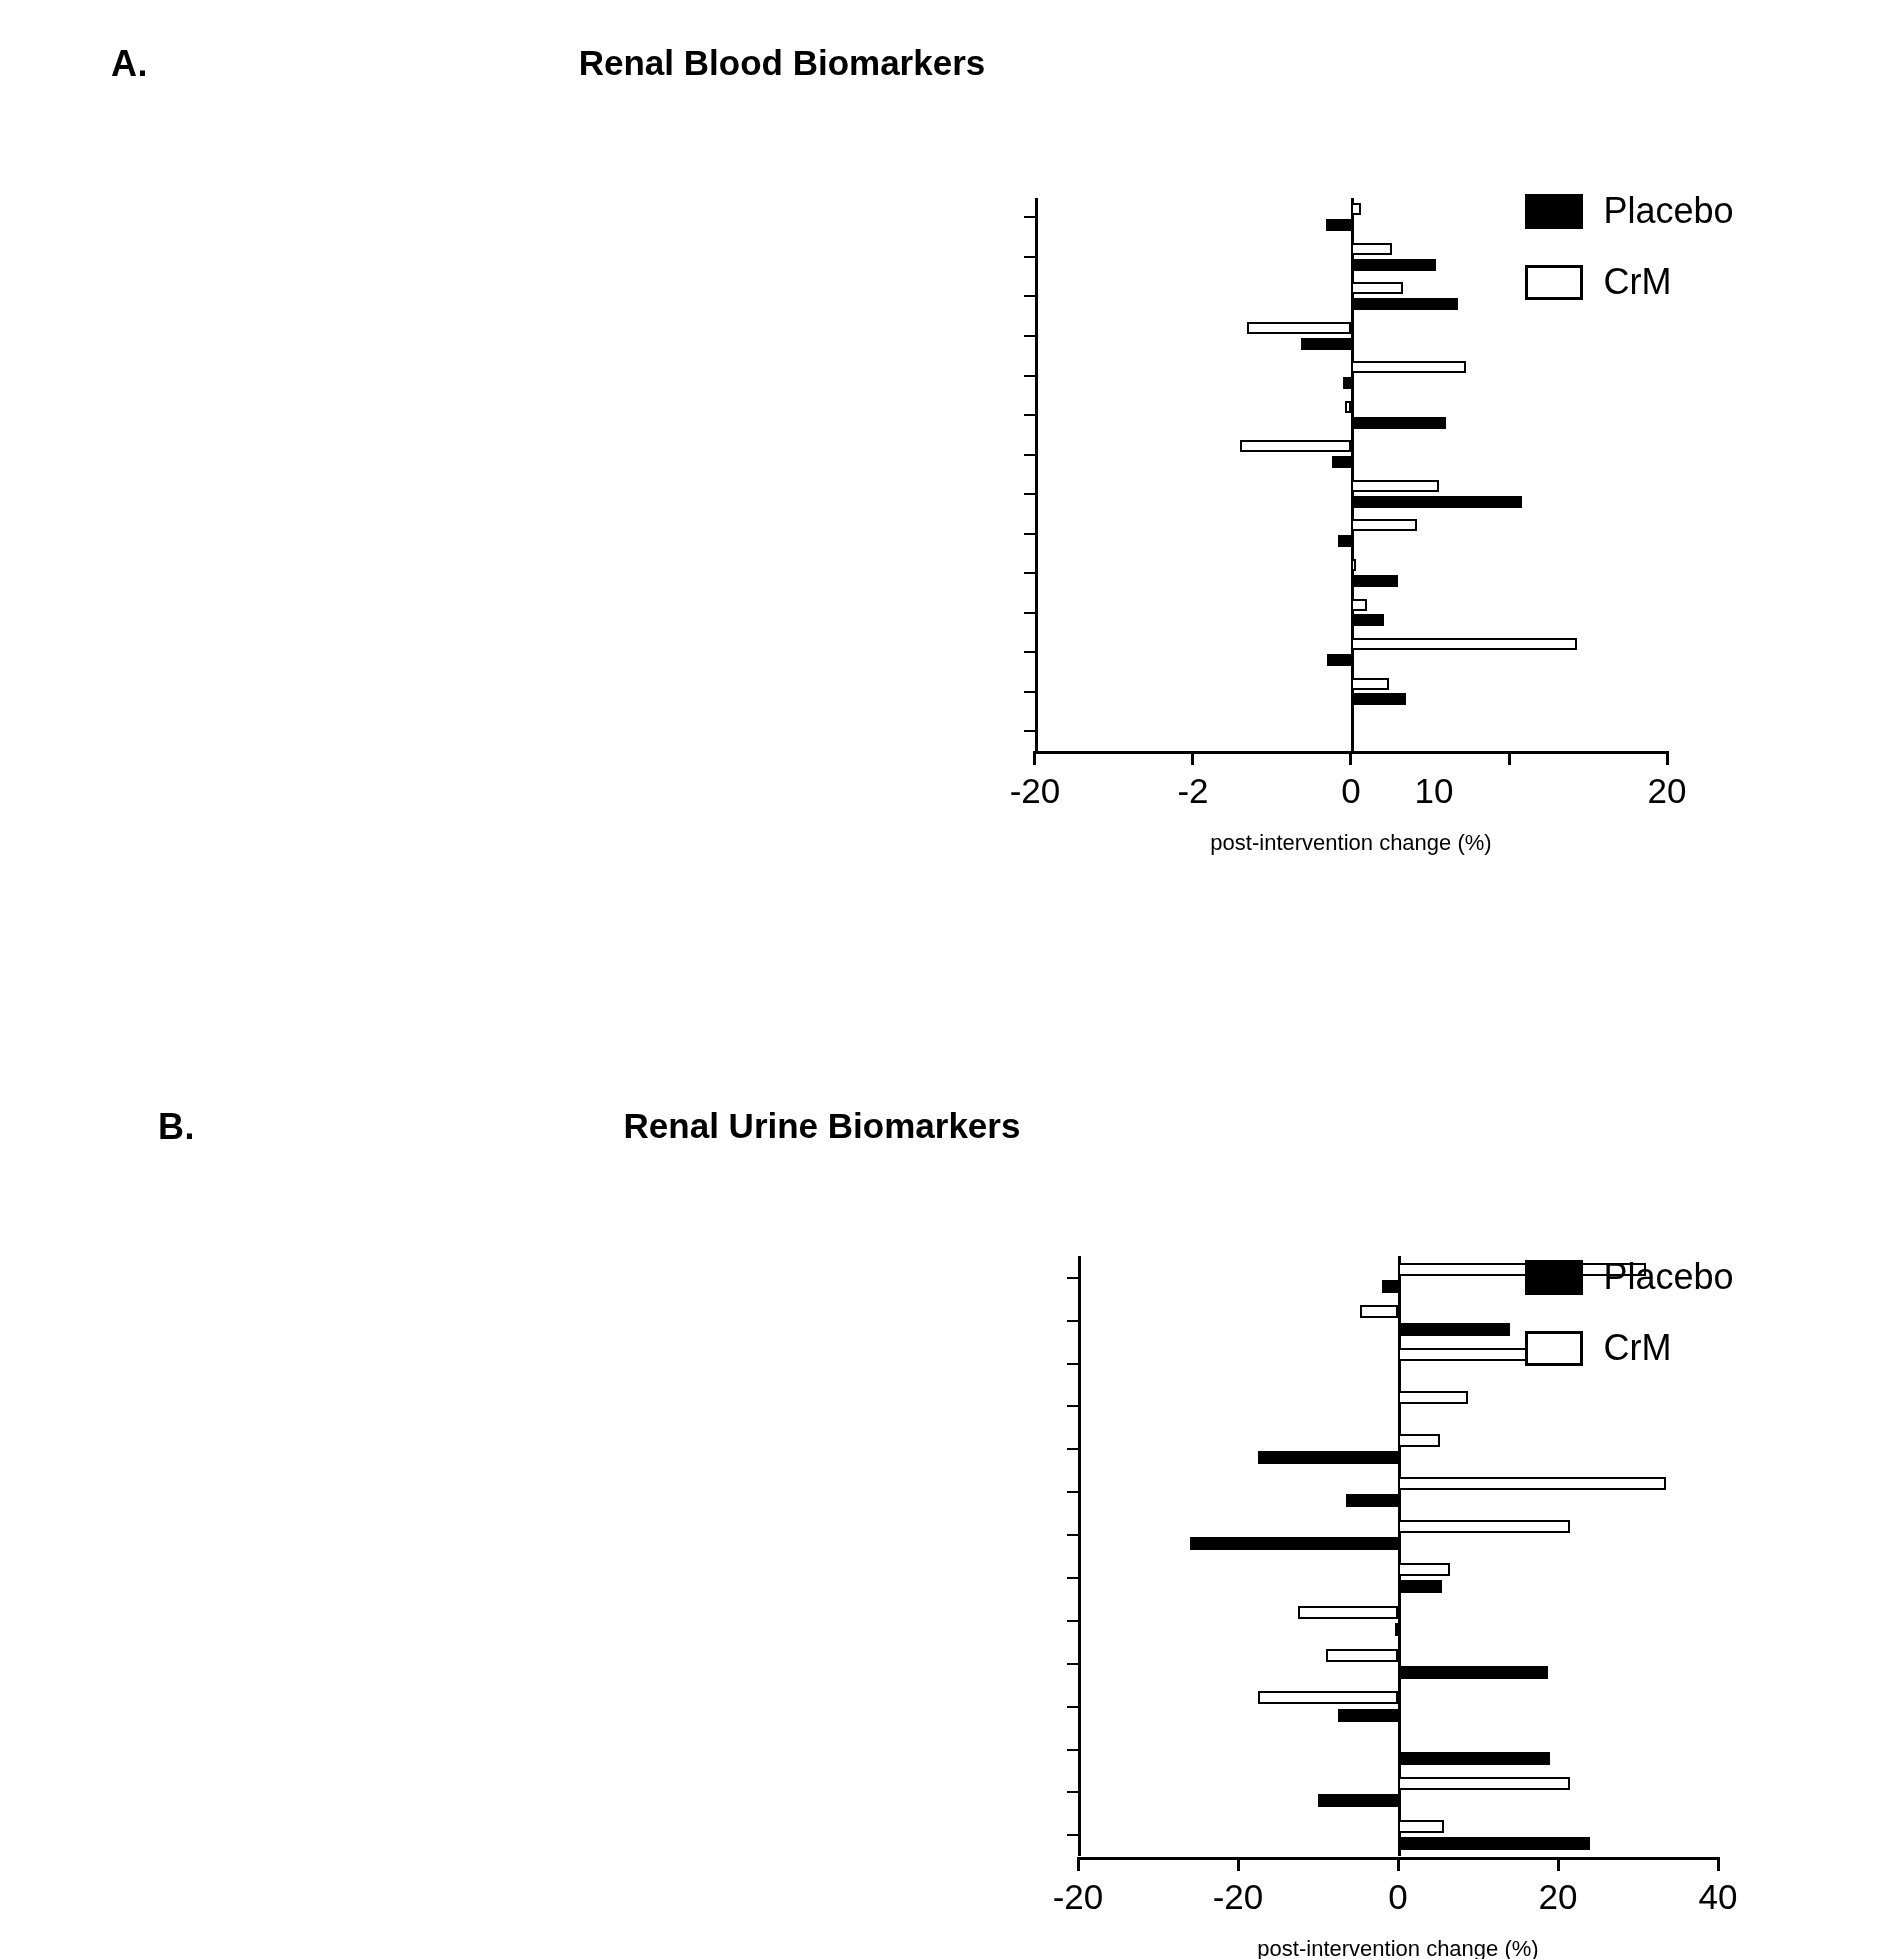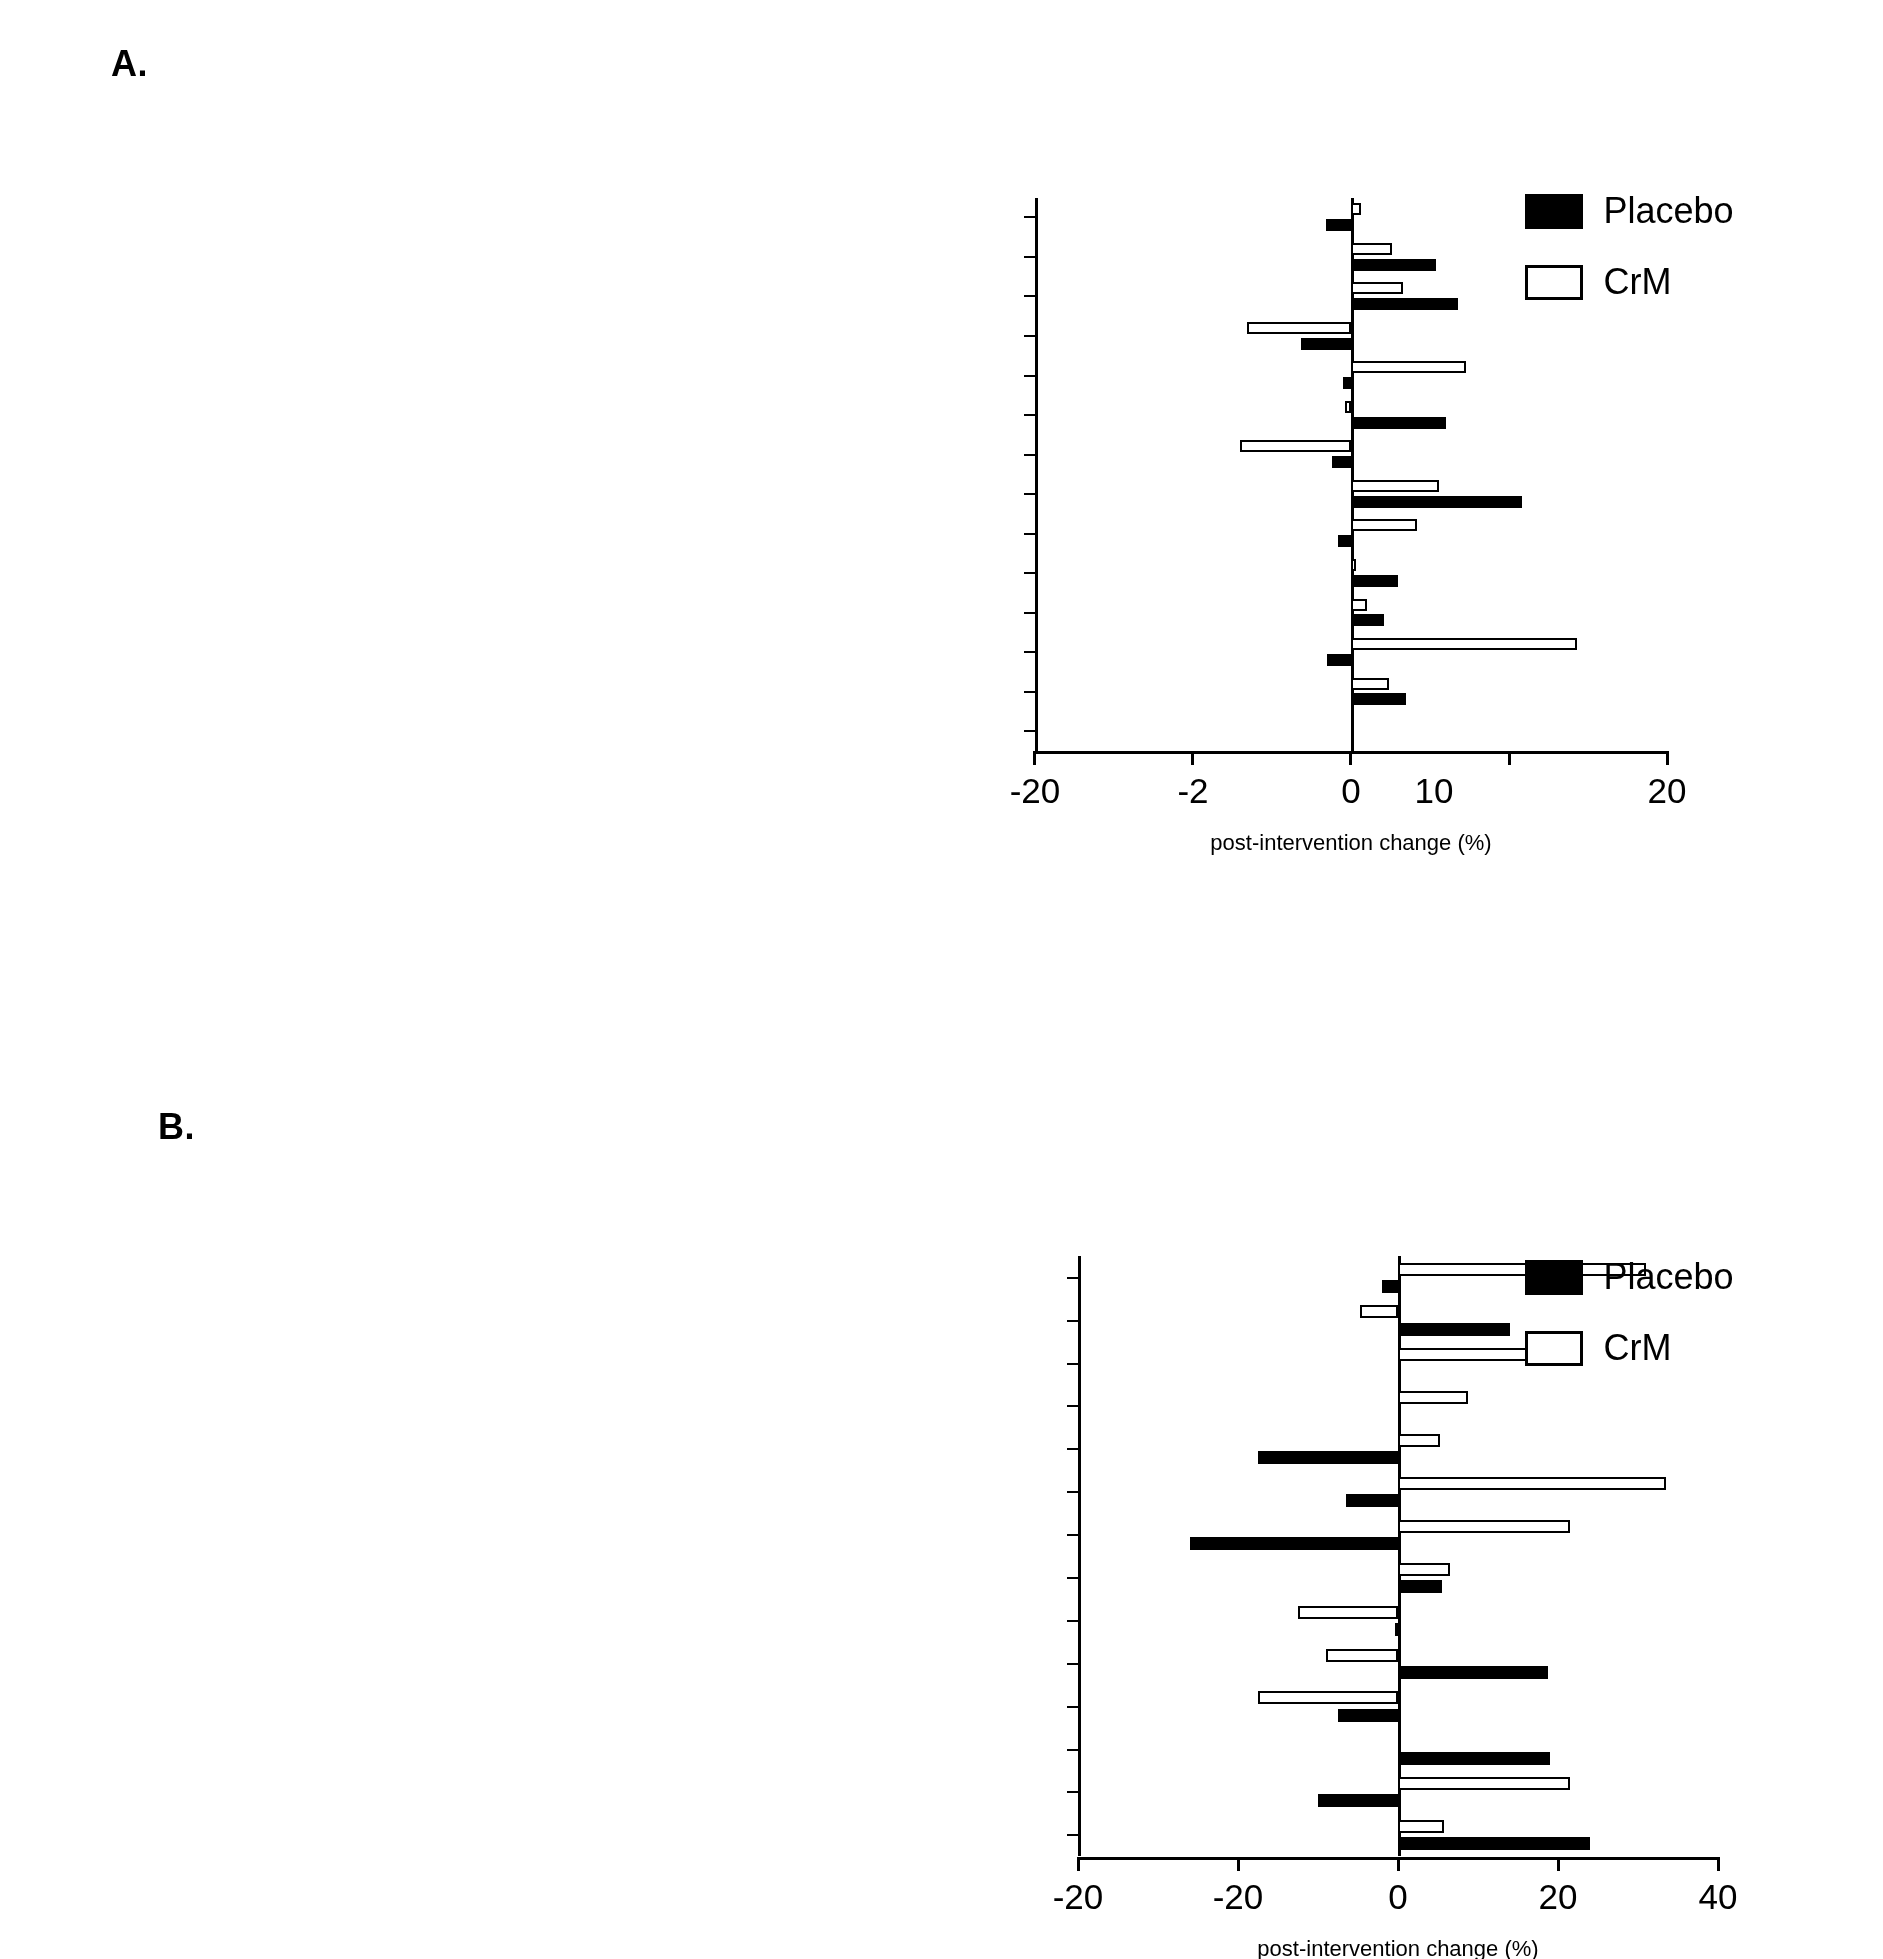--- a/index.html
+++ b/index.html
@@ -115,20 +115,21 @@
   .legend-label {
     font-size: 36px;
     white-space: nowrap;
   }
 </style>
 </head>
 <body>
 
 <div class="panel" id="panel-a">
   <div class="panel-letter" style="left:111px; top:43px;">A.</div>
+  <div class="panel-title" style="left:229px; top:43px;">Renal Blood Biomarkers</div>
 
   <div class="plot" id="plot-a">
       <div class="yaxis-line" style="left: 1035px; top: 198px; height: 553px;"></div>
       <div class="xaxis-line" style="left: 1035px; top: 751px; width: 632px;"></div>
       <div class="zero-line" style="left: 1351px; top: 198px; height: 553px;"></div>
       <div class="xtick" style="left: 1033px; top: 751px;"></div>
       <div class="xtick-label" style="left: 1035px; top: 771px;">-20</div>
       <div class="xtick" style="left: 1191px; top: 751px;"></div>
       <div class="xtick-label" style="left: 1193px; top: 771px;">-2</div>
       <div class="xtick" style="left: 1349px; top: 751px;"></div>
@@ -187,20 +188,21 @@
     </div>
     <div class="legend-row" style="left:1525px; top:261px;">
       <span class="legend-swatch crm"></span>
       <span class="legend-label">CrM</span>
     </div>
   </div>
 </div>
 
 <div class="panel" id="panel-b">
   <div class="panel-letter" style="left:158px; top:79px;">B.</div>
+  <div class="panel-title" style="left:269px; top:79px;">Renal Urine Biomarkers</div>
 
   <div class="plot" id="plot-b">
       <div class="yaxis-line" style="left: 1078px; top: 229px; height: 600px;"></div>
       <div class="xaxis-line" style="left: 1078px; top: 830px; width: 640px;"></div>
       <div class="zero-line" style="left: 1398px; top: 229px; height: 600px;"></div>
       <div class="xtick" style="left: 1077px; top: 830px;"></div>
       <div class="xtick-label" style="left: 1078px; top: 850px;">-20</div>
       <div class="xtick" style="left: 1237px; top: 830px;"></div>
       <div class="xtick-label" style="left: 1238px; top: 850px;">-20</div>
       <div class="xtick" style="left: 1397px; top: 830px;"></div>

